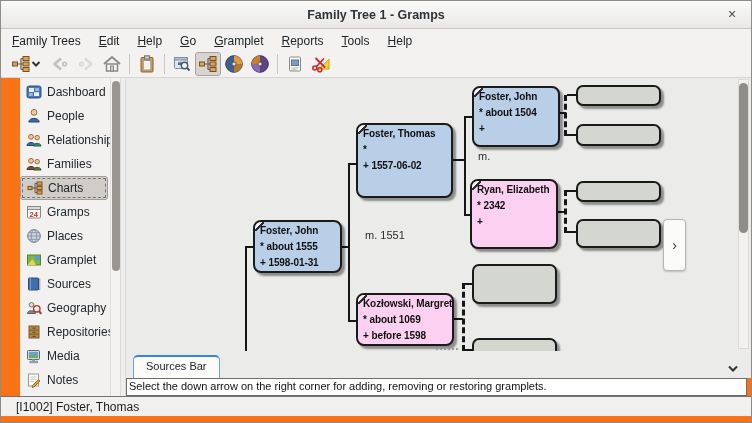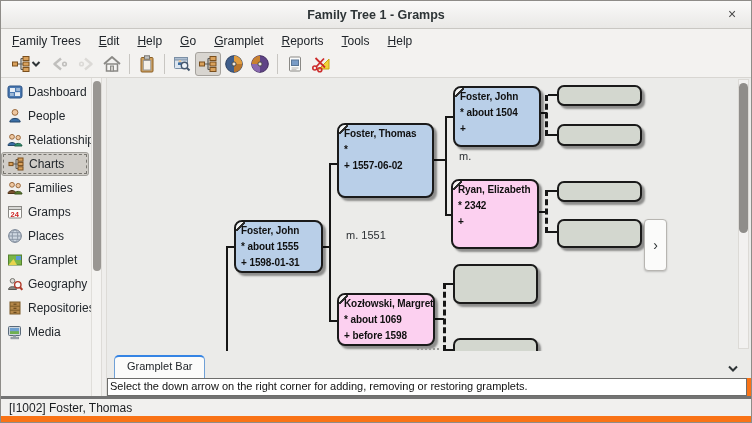--- a/index.html
+++ b/index.html
@@ -21,21 +21,21 @@
   .menu-item::first-letter{text-decoration:underline;}
   
   .toolbar{height:27px;display:flex;align-items:center;padding:1px 4px;background:#f3f2f0;
     border-bottom:1px solid #d8d6d2;}
   .tb-btn{height:24px;min-width:26px;display:flex;align-items:center;justify-content:center;border-radius:3px;}
   .tb-btn.combo{min-width:42px;}
   .tb-btn.pressed{background:#d8d5d0;border:1px solid #a5a29d;}
   .tb-btn.disabled{opacity:.5;}
   .tb-sep{width:1px;height:20px;background:#c8c6c2;margin:0 4px;}
   
-  .content{display:flex;height:318px;}
+  .content{display:flex;height:318px;padding-left:19px;}
   .sidebar{width:100px;background:#f2f1ef;position:relative;flex:none;}
   .side-items{position:absolute;left:0;top:2px;width:88px;}
   .side-item{height:24px;display:flex;align-items:center;gap:5px;padding-left:6px;font-size:12px;color:#23282d;}
   .side-item.selected{background:#d0cdc8;border:1px solid #a09e99;border-radius:3px;outline:1px dashed #77756f;outline-offset:-3px;}
   .side-item svg{flex:none;}
   .side-scroll{position:absolute;right:0;top:0;width:10px;height:100%;background:#f4f3f1;border-left:1px solid #e0deda;}
   .side-thumb{position:absolute;left:1px;top:3px;width:8px;height:190px;background:#999692;border-radius:4px;}
   .grip{width:6px;background:#efeeec;border-left:1px solid #dddbd7;border-right:1px solid #dddbd7;flex:none;}
   .main{flex:1;display:flex;flex-direction:column;min-width:0;}
   
@@ -61,22 +61,22 @@
   .dots{position:absolute;width:22px;height:0;border-bottom:2px dotted #9a9a98;}
   
   .gramplet-tabs{height:27px;position:relative;background:#ebebe9;}
   .gramplet-tab{position:absolute;left:7px;bottom:0;height:23px;padding:3px 12px 0 12px;
     background:#fbfbfa;border:1px solid #6fa0d6;border-bottom:none;border-top:2px solid #3584e4;
     border-radius:5px 5px 0 0;font-size:11px;color:#22262a;}
   .gramplet-collapse{position:absolute;right:12px;bottom:5px;}
   .gramplet-msg{height:18px;background:#ffffff;border:1px solid #6d6d6b;margin-right:4px;
     font-size:11px;line-height:15px;padding-left:2px;color:#111;overflow:hidden;white-space:nowrap;}
   
-  .statusbar{height:20px;background:#f1f0ee;border-top:3px solid #737373;display:flex;align-items:center;
-    padding-left:8px;font-size:12px;color:#1a1d20;}
+  .statusbar{height:20px;background:#f1f0ee;border-top:1px solid #737373;display:flex;align-items:center;
+    padding-left:15px;font-size:12px;color:#1a1d20;}
 </style>
 </head>
 <body>
 
 <div class="window">
 
   <div class="titlebar">
     <span class="title">Family Tree 1 - Gramps</span>
     <span class="close-btn">×</span>
   </div>
@@ -213,43 +213,43 @@
         <div class="side-item">
           <svg width="16" height="16" viewBox="0 0 16 16">
             <circle cx="5" cy="4.8" r="2.4" fill="#f0c8a0" stroke="#9c6b3f"></circle>
             <path d="M1 13.5 C1 9.5 9 9.5 9 13.5 Z" fill="#3a6ea5" stroke="#24466a"></path>
             <circle cx="11.2" cy="5.6" r="2.2" fill="#f0c8a0" stroke="#9c6b3f"></circle>
             <path d="M7.5 14 C7.5 10.5 15 10.5 15 14 Z" fill="#2f8f6f" stroke="#1d5c46"></path>
           </svg>
           <span>Relationships</span>
         </div>
 
+        <div class="side-item">
+          <svg width="16" height="16" viewBox="0 0 16 16">
+            <circle cx="5" cy="4.8" r="2.4" fill="#f0c8a0" stroke="#9c6b3f"></circle>
+            <path d="M1 13.5 C1 9.5 9 9.5 9 13.5 Z" fill="#7a5230" stroke="#4e3118"></path>
+            <circle cx="11.2" cy="5.6" r="2.2" fill="#f0c8a0" stroke="#9c6b3f"></circle>
+            <path d="M7.5 14 C7.5 10.5 15 10.5 15 14 Z" fill="#5a7a2f" stroke="#3a511c"></path>
+          </svg>
+          <span>Families</span>
+        </div>
+
         <div class="side-item selected">
           <svg width="16" height="16" viewBox="0 0 16 16">
             <path d="M5 8 H8 M8 3.5 V12.5 M8 3.5 H10 M8 8 H10 M8 12.5 H10" stroke="#5a5a58" stroke-width="1" fill="none"></path>
             <rect x="1" y="6.4" width="4" height="3.2" fill="#d9a15c" stroke="#7a4f1d"></rect>
             <rect x="10" y="2" width="5" height="3.2" fill="#d9a15c" stroke="#7a4f1d"></rect>
             <rect x="10" y="6.4" width="5" height="3.2" fill="#d9a15c" stroke="#7a4f1d"></rect>
             <rect x="10" y="10.8" width="5" height="3.2" fill="#d9a15c" stroke="#7a4f1d"></rect>
           </svg>
           <span>Charts</span>
         </div>
 
         <div class="side-item">
           <svg width="16" height="16" viewBox="0 0 16 16">
-            <circle cx="5" cy="4.8" r="2.4" fill="#f0c8a0" stroke="#9c6b3f"></circle>
-            <path d="M1 13.5 C1 9.5 9 9.5 9 13.5 Z" fill="#7a5230" stroke="#4e3118"></path>
-            <circle cx="11.2" cy="5.6" r="2.2" fill="#f0c8a0" stroke="#9c6b3f"></circle>
-            <path d="M7.5 14 C7.5 10.5 15 10.5 15 14 Z" fill="#5a7a2f" stroke="#3a511c"></path>
-          </svg>
-          <span>Families</span>
-        </div>
-
-        <div class="side-item">
-          <svg width="16" height="16" viewBox="0 0 16 16">
             <rect x="1.5" y="2.5" width="13" height="11.5" rx="1" fill="#fdfdfb" stroke="#8a8985"></rect>
             <rect x="1.5" y="2.5" width="13" height="3" fill="#d8d8d5" stroke="#8a8985"></rect>
             <text x="3.5" y="12.5" font-size="7.5" font-weight="bold" fill="#cc2222" font-family="sans-serif">24</text>
           </svg>
           <span>Gramps</span>
         </div>
 
         <div class="side-item">
           <svg width="16" height="16" viewBox="0 0 16 16">
             <circle cx="8" cy="8" r="6.3" fill="#cfd8e2" stroke="#6a7687"></circle>
@@ -261,20 +261,28 @@
 
         <div class="side-item">
           <svg width="16" height="16" viewBox="0 0 16 16">
             <rect x="1.5" y="3" width="13" height="10" fill="#7ab648" stroke="#55822f"></rect>
             <polygon points="1.5,13 6.5,7 10,13" fill="#e8d44d"></polygon>
             <rect x="9" y="4" width="5" height="4" fill="#5a9ad6"></rect>
           </svg>
           <span>Gramplet</span>
         </div>
 
+        <div class="side-item">
+          <svg width="16" height="16" viewBox="0 0 16 16">
+            <rect x="12" y="3" width="1.8" height="10.5" fill="#e8e8e4" stroke="#9a9a96"></rect>
+            <rect x="2.5" y="2" width="10" height="12" rx="1" fill="#3f6fae" stroke="#2a4e7e"></rect>
+            <path d="M4.5 2 V14" stroke="#7b9cc4"></path>
+          </svg>
+          <span>Sources</span>
+        </div>
 
         <div class="side-item">
           <svg width="16" height="16" viewBox="0 0 16 16">
             <circle cx="5.5" cy="4.8" r="2.3" fill="#dcdcd8" stroke="#77756f"></circle>
             <path d="M1.5 13.5 C1.5 9.7 9.5 9.7 9.5 13.5 Z" fill="#8a8a86" stroke="#5a5a56"></path>
             <circle cx="10.8" cy="8.8" r="3.2" fill="rgba(255,255,255,.55)" stroke="#b03a2a" stroke-width="1.4"></circle>
             <path d="M13.2 11.5 L15.3 13.8" stroke="#b03a2a" stroke-width="2"></path>
           </svg>
           <span>Geography</span>
         </div>
@@ -294,20 +302,28 @@
           <svg width="16" height="16" viewBox="0 0 16 16">
             <rect x="1.5" y="2.5" width="12" height="9" rx="1" fill="#cdd6de" stroke="#5a6a7a"></rect>
             <rect x="3" y="4" width="9" height="6" fill="#6fa0d0"></rect>
             <rect x="3" y="7.2" width="9" height="2.8" fill="#6fb050"></rect>
             <rect x="6" y="11.5" width="3" height="2" fill="#9aa5ad"></rect>
             <rect x="4" y="13.3" width="7.5" height="1.4" fill="#b8c0c8" stroke="#8a949c"></rect>
           </svg>
           <span>Media</span>
         </div>
 
+        <div class="side-item">
+          <svg width="16" height="16" viewBox="0 0 16 16">
+            <rect x="2.5" y="2" width="10" height="12" fill="#fdfdf6" stroke="#9a9a96"></rect>
+            <path d="M4.5 5 H10.5 M4.5 7.2 H10.5 M4.5 9.4 H8" stroke="#c8c8c4"></path>
+            <path d="M6.5 13.5 L12.5 7.5 L14 9 L8 15 L6 15.5 Z" fill="#e8a33d" stroke="#a06a1a"></path>
+          </svg>
+          <span>Notes</span>
+        </div>
 
       </div>
       <div class="side-scroll">
         <div class="side-thumb"></div>
       </div>
     </div>
 
     <div class="grip"></div>
 
     <div class="main">
@@ -390,21 +406,21 @@
         <div class="nav-right" style="left:537px;top:141px">
           <span>›</span>
         </div>
 
         <div class="canvas-scroll">
           <div class="canvas-thumb"></div>
         </div>
       </div>
 
       <div class="gramplet-tabs">
-        <div class="gramplet-tab">Gramplet Bar</div>
+        <div class="gramplet-tab">Sources Bar</div>
         <svg class="gramplet-collapse" width="12" height="8" viewBox="0 0 12 8">
           <path d="M2 1.5 L6 5.5 L10 1.5" stroke="#2e3436" stroke-width="2" fill="none"></path>
         </svg>
       </div>
       <div class="gramplet-msg">Select the down arrow on the right corner for adding, removing or restoring gramplets.</div>
 
     </div>
   </div>
 
   <div class="statusbar">

